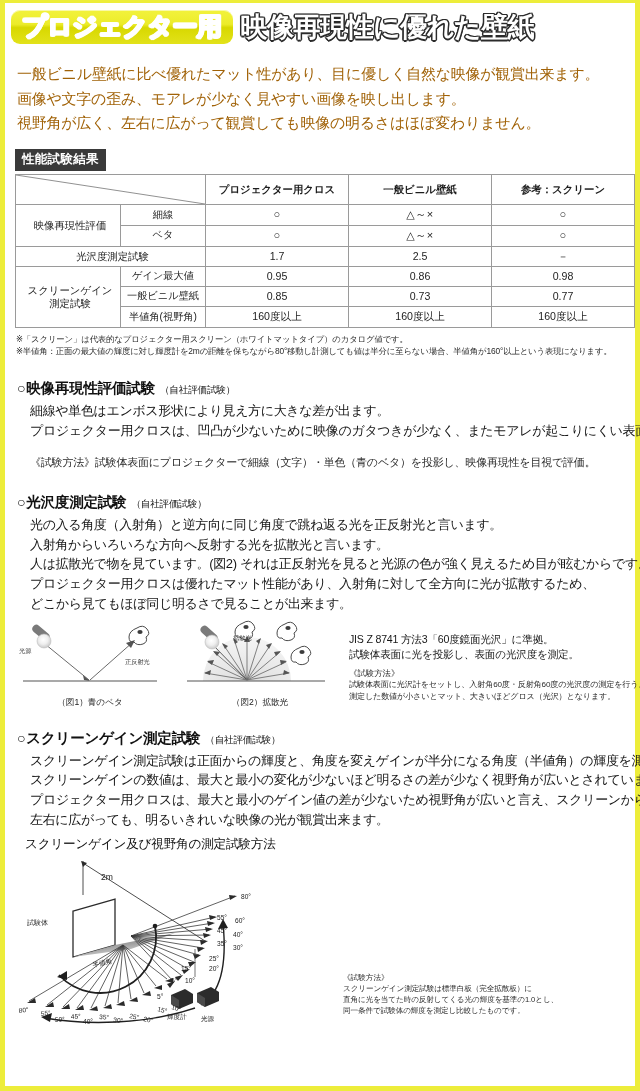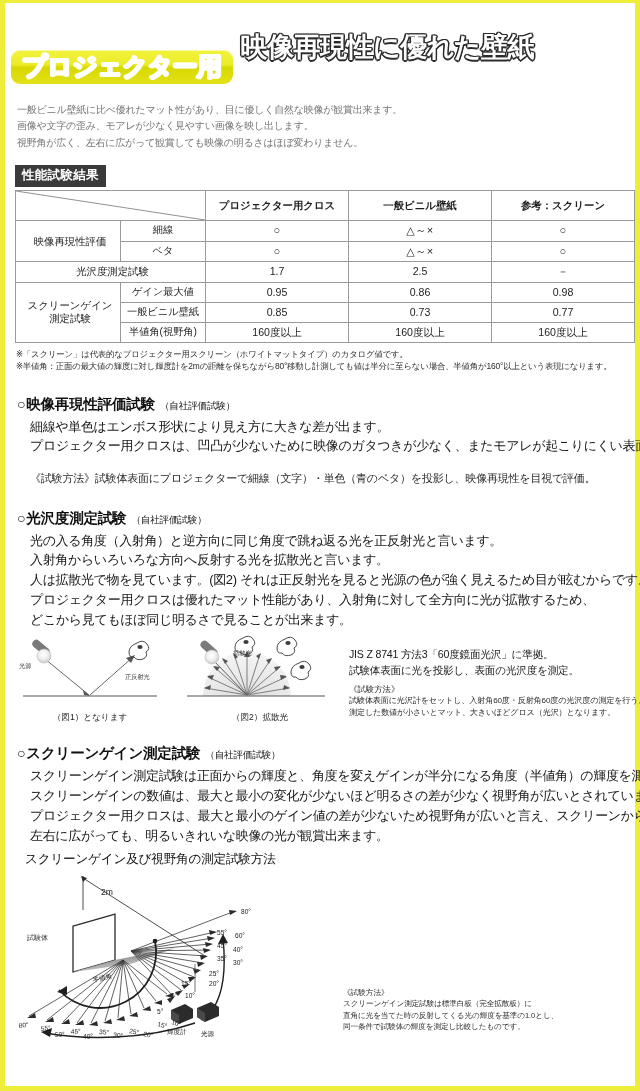--- a/index.html
+++ b/index.html
@@ -30,21 +30,20 @@
     align-items: center;
     padding: 7px 6px 4px 6px;
     gap: 8px;
   }
   .badge {
     background: linear-gradient(to bottom, #f2f23c 0%, #ecec2a 42%, #d8d800 52%, #e2e21a 100%);
     border-radius: 9px;
     padding: 3px 11px 5px 11px;
     flex: 0 0 auto;
     box-shadow: inset 0 1px 0 rgba(255,255,255,.55);
-    margin-top: 40px;
   }
   .badge-text {
     font-size: 25px;
     font-weight: bold;
     color: #ffffff;
     letter-spacing: -0.5px;
     line-height: 1.05;
     -webkit-text-stroke: 0.6px #ffffff;
     text-shadow:
       -1.4px 0 0 #ffffff, 1.4px 0 0 #ffffff,
@@ -65,23 +64,23 @@
       0 -1.5px 0 #2b2b2b, 0 1.5px 0 #2b2b2b,
       -1.1px -1.1px 0 #2b2b2b, 1.1px -1.1px 0 #2b2b2b,
       -1.1px 1.1px 0 #2b2b2b, 1.1px 1.1px 0 #2b2b2b;
   }
 
   
   .intro {
     padding: 14px 12px 0 12px;
   }
   .intro p {
-    font-size: 10px;
+    font-size: 15px;
     line-height: 1.62;
-    color: #737373;
+    color: #a16207;
     letter-spacing: -0.25px;
     white-space: nowrap;
   }
 
   
   .sec-label-wrap { padding: 14px 16px 3px 10px; }
   .sec-label {
     display: inline-block;
     background: #3a3a3a;
     color: #fff;
@@ -343,21 +342,21 @@
             </g>
             <circle cx="39" cy="23" r="7" fill="url(#bulb1)" stroke="#bdbdbd" stroke-width="0.6"></circle>
 
             <g transform="translate(128,6)" fill="none" stroke="#4a4a4a" stroke-width="1">
               <path d="M4 4 q6 -4 10 1 q4 5 -1 8 q2 5 -3 7 q-6 2 -9 -2 q-5 1 -5 -5 q0 -6 8 -9 z"></path>
               <ellipse cx="7" cy="8" rx="2.6" ry="2" fill="#3c3c3c" stroke="none"></ellipse>
             </g>
             <text x="14" y="35" font-size="6.2" fill="#333" font-family="'Liberation Sans',sans-serif">光源</text>
             <text x="120" y="46" font-size="6.2" fill="#333" font-family="'Liberation Sans',sans-serif">正反射光</text>
           </svg>
-          <div class="fig-cap">（図1）となります</div>
+          <div class="fig-cap">（図1）青のベタ</div>
         </div>
 
         <div style="width:170px">
           <svg width="170" height="78" viewBox="0 0 170 78" aria-hidden="true">
             <defs>
               <radialGradient id="bulb2" cx="45%" cy="40%" r="60%">
                 <stop offset="0%" stop-color="#ffffff"></stop>
                 <stop offset="55%" stop-color="#efefef"></stop>
                 <stop offset="100%" stop-color="#c9c9c9"></stop>
               </radialGradient>

